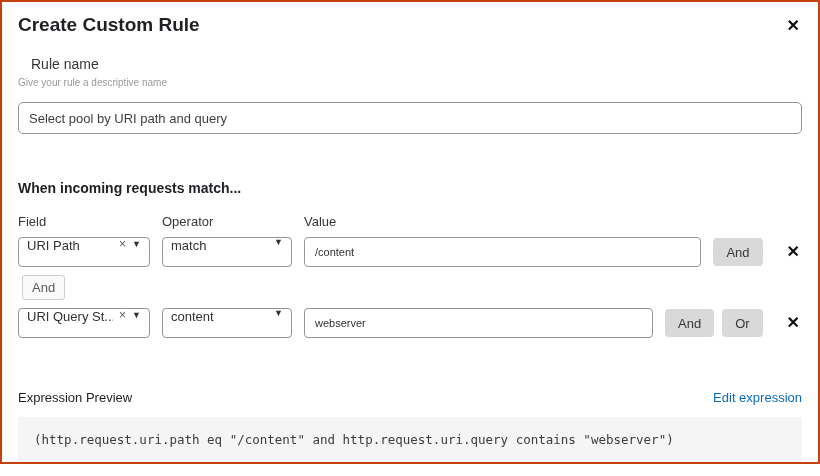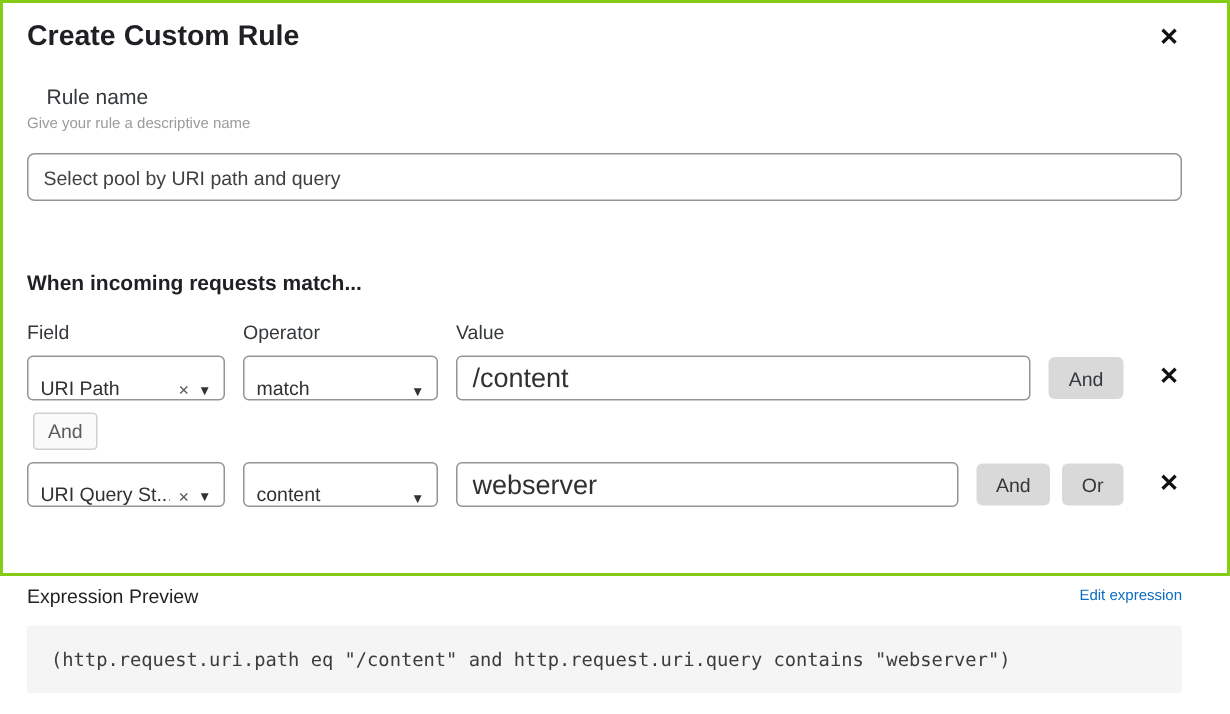--- a/index.html
+++ b/index.html
@@ -3,25 +3,25 @@
 <meta charset="utf-8">
 <style>
   * { box-sizing: border-box; margin: 0; padding: 0; }
   html, body { background: #fff; }
   body {
     width: 820px; height: 476px;
     font-family: "Liberation Sans", sans-serif;
     color: #222;
   }
   .dialog {
-    width: 820px; height: 384px;
-    border: 2px solid #84cc16;
+    width: 820px; height: 464px;
+    border: 2px solid #c2410c;
     background: #fff;
     position: relative;
-    padding: 12px 30px 16px 16px;
+    padding: 12px 16px 16px 16px;
   }
   .dialog-header { display: flex; justify-content: space-between; align-items: flex-start; }
   .dialog-title { font-size: 19px; font-weight: 700; color: #1f2023; }
   .close-btn {
     background: none; border: none; cursor: pointer;
     font-size: 16px; font-weight: 700; color: #111; line-height: 1;
     padding: 2px 2px; margin-top: 2px;
     font-family: "Liberation Sans", sans-serif;
   }
   .section-label { font-size: 14px; color: #35383b; margin-top: 20px; margin-left: 13px; }
@@ -34,54 +34,54 @@
     margin-top: 14px; background: #fff; outline: none;
   }
   .match-heading { font-size: 14px; font-weight: 700; color: #1f2023; margin-top: 46px; }
   .col-labels { display: flex; margin-top: 18px; font-size: 13px; color: #35383b; }
   .col-labels .c1 { width: 132px; margin-right: 12px; }
   .col-labels .c2 { width: 130px; margin-right: 12px; }
   .col-labels .c3 { flex: 1; }
   .match-row { display: flex; align-items: center; margin-top: 8px; }
   .select {
     height: 30px; border: 1px solid #949494; border-radius: 4px;
-    display: flex; align-items: flex-end; justify-content: space-between;
+    display: flex; align-items: flex-start; justify-content: space-between;
     padding: 0 8px; font-size: 13px; color: #313131; background: #fff;
     cursor: pointer;
   }
   .select.field-sel { width: 132px; margin-right: 12px; }
   .select.op-sel { width: 130px; margin-right: 12px; }
   .select .sel-text { white-space: nowrap; overflow: hidden; }
   .sel-controls { display: flex; align-items: center; gap: 6px; flex: none; margin-left: 6px; }
   .clear-x { font-size: 12px; color: #5b5b5b; line-height: 1; }
   .caret { font-size: 9px; color: #333; line-height: 1; }
   .value-input {
     flex: 1; height: 30px; border: 1px solid #949494; border-radius: 4px;
-    padding: 0 10px; font-size: 18px; color: #313131; outline: none;
+    padding: 0 10px; font-size: 11px; color: #313131; outline: none;
     font-family: "Liberation Sans", sans-serif; margin-right: 12px;
   }
   .chip-btn {
     height: 28px; padding: 0 13px; border: none; border-radius: 4px;
     background: #d9d9d9; color: #35383b; font-size: 13px; cursor: pointer;
     font-family: "Liberation Sans", sans-serif; margin-right: 8px; flex: none;
   }
   .remove-btn {
     background: none; border: none; cursor: pointer;
     font-size: 16px; font-weight: 700; color: #111; line-height: 1;
     margin-left: 14px; padding: 2px; flex: none;
     font-family: "Liberation Sans", sans-serif;
   }
   .connector {
     display: inline-block; margin: 8px 0 0 4px;
     border: 1px solid #cfcfcf; background: #fafafa; border-radius: 3px;
     padding: 4px 9px; font-size: 13px; color: #5b5b5b;
   }
   .expr-row { display: flex; justify-content: space-between; align-items: center; margin-top: 52px; }
   .expr-label { font-size: 13px; color: #1f2023; }
-  .expr-link { font-size: 10px; color: #0b6cc1; text-decoration: none; cursor: pointer; text-align: center; }
+  .expr-link { font-size: 13px; color: #0b6cc1; text-decoration: none; cursor: pointer; text-align: center; }
   .code-block {
     margin-top: 12px; background: #f5f5f5; border-radius: 2px;
     padding: 15px 16px;
     font-family: "DejaVu Sans Mono", monospace;
     font-size: 12.5px; color: #3c3c3c; white-space: nowrap;
   }
 </style>
 </head>
 <body>
 

